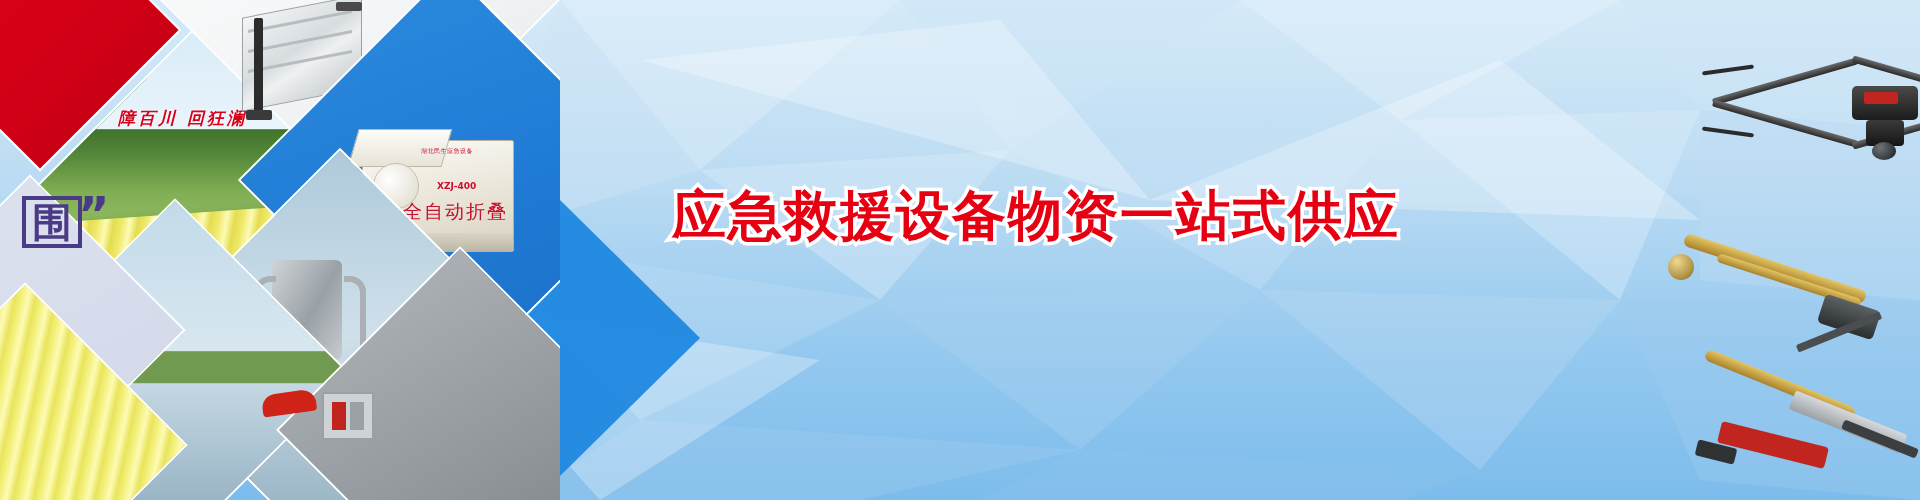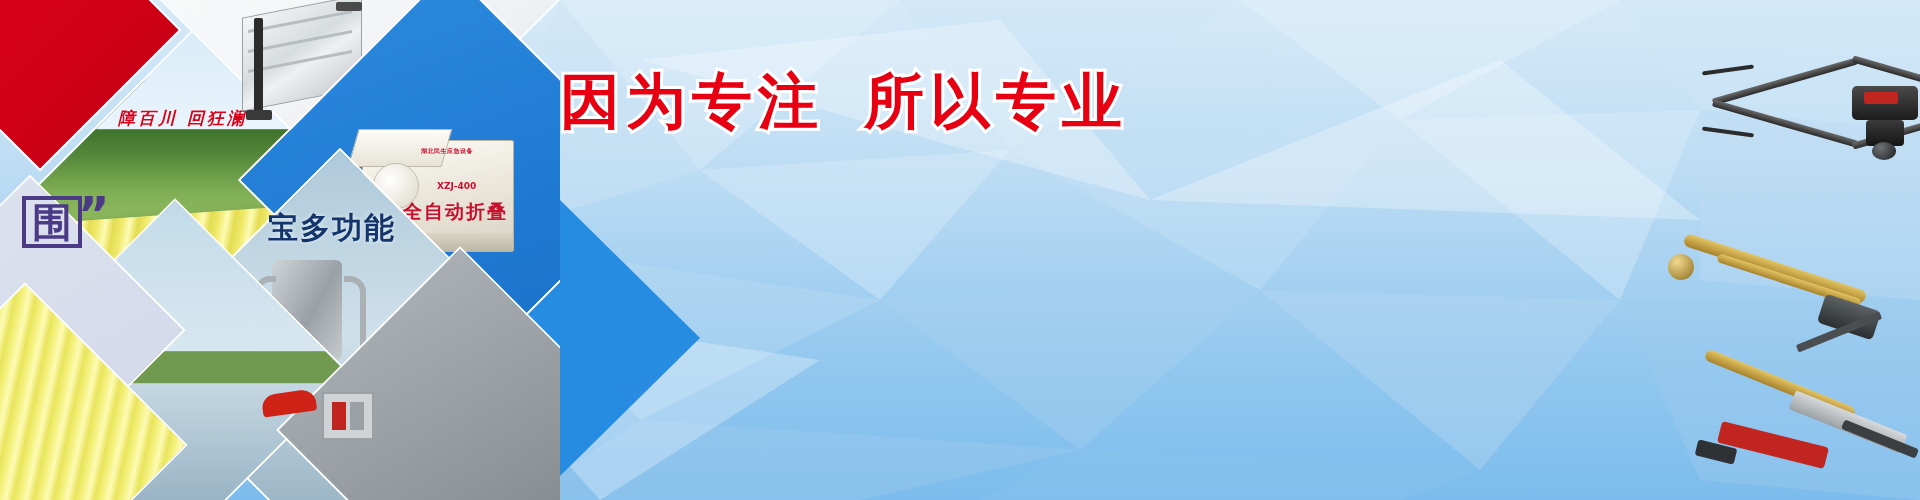--- a/index.html
+++ b/index.html
@@ -61,21 +61,21 @@
     text-shadow:0 0 3px rgba(255,255,255,.9);
   }
 
   
   .machine{
     position:absolute;
     background:linear-gradient(170deg,#fbfaf6 0%,#ece8dc 45%,#d8d3c3 100%);
     border:1px solid #b7b2a2;
   }
   .machine .lbl{
-    position:absolute;color:#c8102e;font-weight:bold;white-space:nowrap;
+    position:absolute;color:#c8102e;font-weight:normal;white-space:nowrap;
   }
 
   
   .obj{position:absolute;}
   .bar{position:absolute;background:#2b2b2b;border-radius:2px;}
   .bar.g{background:linear-gradient(180deg,#6b6b6b,#2a2a2a);}
   .gold{background:linear-gradient(180deg,#e3c463,#a8822c);}
 
   
   .cn{font-family:"DejaVu Sans","Liberation Sans",sans-serif;}
@@ -246,22 +246,20 @@
 
     <div class="obj" style="left:262px;top:386px;width:60px;height:40px;">
       <div style="position:absolute;left:0;top:6px;width:54px;height:22px;background:#cf2318;
                   border-radius:14px 14px 4px 4px;transform:rotate(-8deg);"></div>
     </div>
     <div class="obj" style="left:322px;top:392px;width:48px;height:44px;background:#cfd3d6;border:2px solid #9aa0a4;">
       <div style="position:absolute;left:8px;top:8px;width:14px;height:28px;background:#c0261f;"></div>
       <div style="position:absolute;left:26px;top:8px;width:14px;height:28px;background:#9aa0a4;"></div>
     </div>
 
-    <div class="cn" style="position:absolute;left:268px;top:208px;font-size:30px;font-weight:bold;color:#13356b;
-                letter-spacing:2px;text-shadow:0 0 4px rgba(255,255,255,.7);">宝多功能</div>
   </div>
 
   <div class="obj" style="left:1760px;top:46px;width:300px;height:120px;">
     <div class="bar g" style="left:-50px;top:32px;width:150px;height:7px;transform:rotate(-16deg);"></div>
     <div class="bar g" style="left:-50px;top:74px;width:150px;height:7px;transform:rotate(16deg);"></div>
     <div class="bar g" style="left:90px;top:30px;width:150px;height:7px;transform:rotate(16deg);"></div>
     <div class="bar g" style="left:90px;top:76px;width:150px;height:7px;transform:rotate(-16deg);"></div>
     <div style="position:absolute;left:92px;top:40px;width:66px;height:34px;
                 background:linear-gradient(180deg,#4a4a4a,#1c1c1c);border-radius:5px;"></div>
     <div style="position:absolute;left:104px;top:46px;width:34px;height:12px;background:#c0261f;border-radius:2px;"></div>
@@ -289,19 +287,17 @@
     <div style="position:absolute;left:88px;top:34px;width:120px;height:20px;
                 background:linear-gradient(180deg,#d7dadc,#9aa0a4);transform:rotate(22deg);border-radius:3px;"></div>
     <div style="position:absolute;left:18px;top:56px;width:110px;height:22px;
                 background:#c0261f;transform:rotate(14deg);border-radius:4px;"></div>
     <div style="position:absolute;left:-4px;top:66px;width:40px;height:16px;
                 background:#2f3234;transform:rotate(14deg);border-radius:3px;"></div>
     <div style="position:absolute;left:140px;top:56px;width:80px;height:10px;
                 background:#3b3f41;transform:rotate(22deg);border-radius:3px;"></div>
   </div>
 
-  <div id="headline" class="cn">
-    <span>因为专注</span><span class="sp"></span><span>所以专业</span>
-  </div>
-
+
+  <div id="subline" class="cn">应急救援设备物资一站式供应</div>
 
 
 </div>
 
 </body></html>

